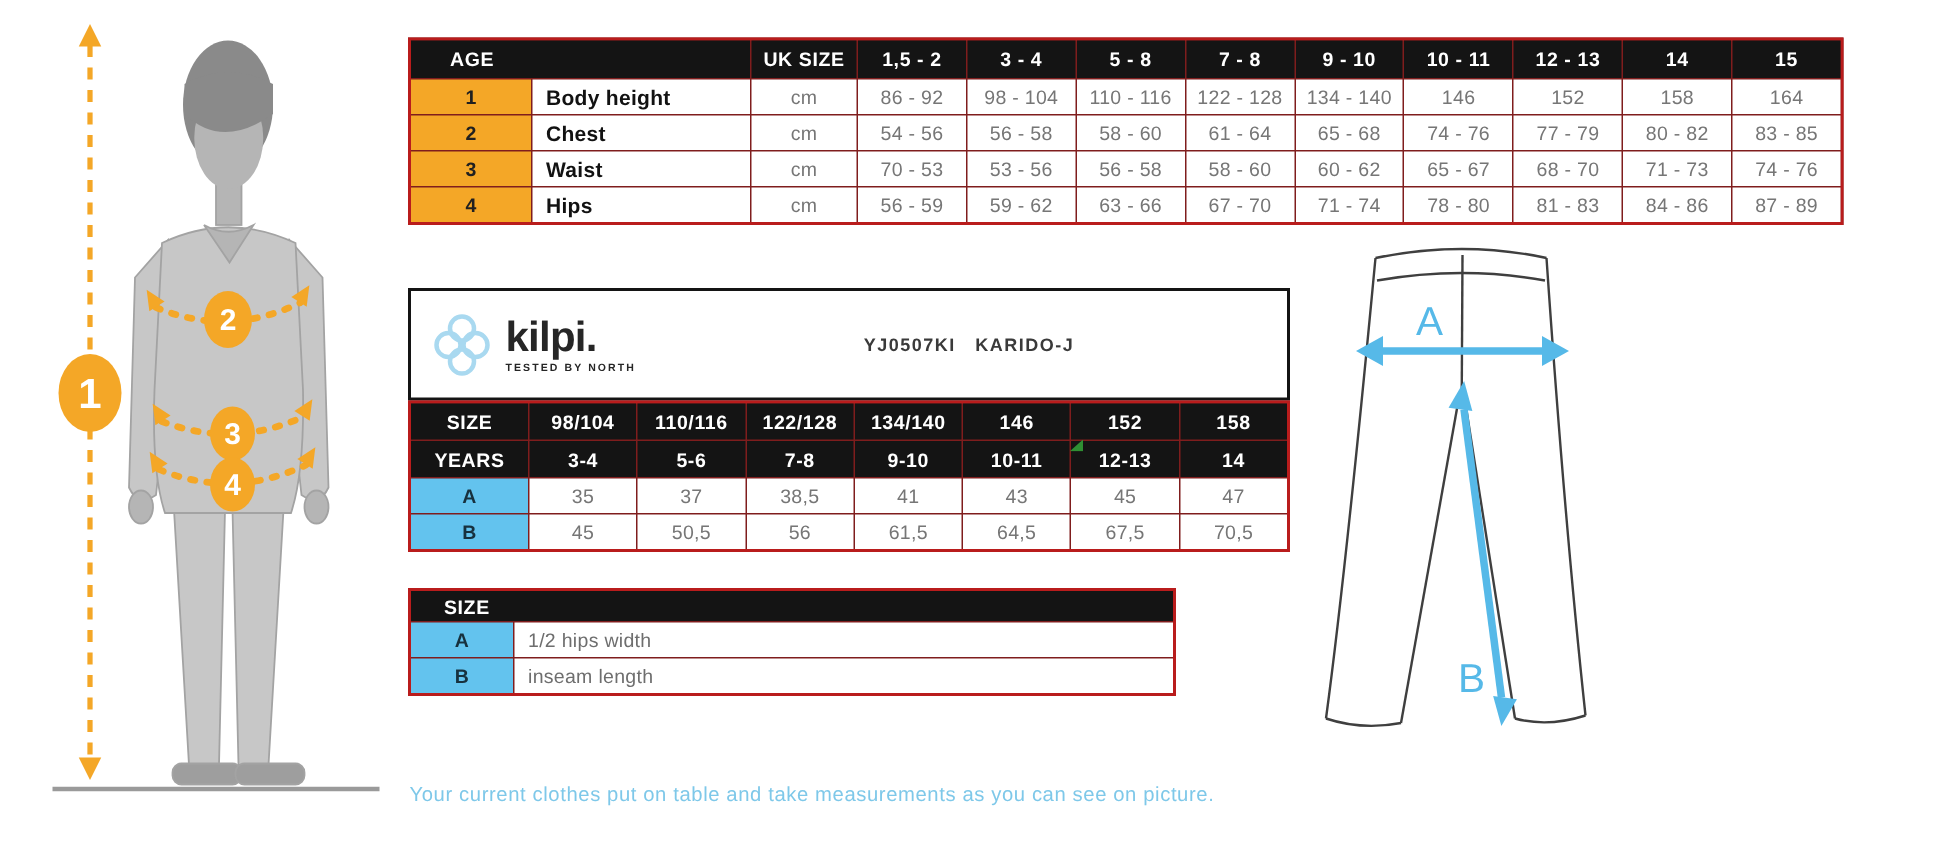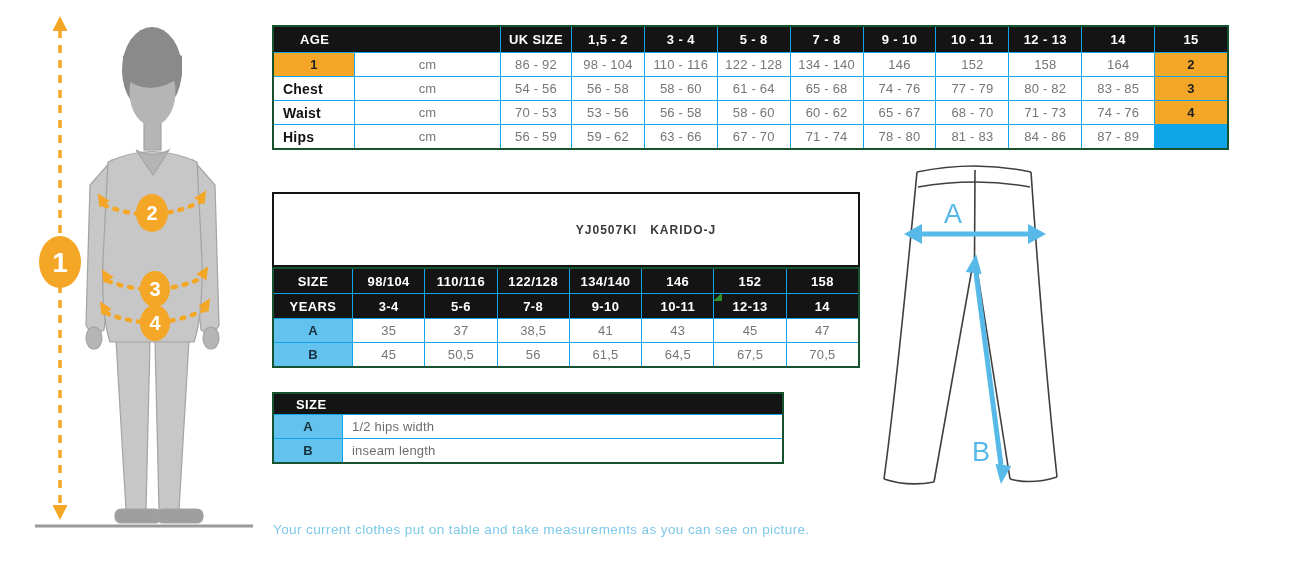--- a/index.html
+++ b/index.html
@@ -1,19 +1,19 @@
 <!DOCTYPE html>
 <html><head>
 <meta charset="utf-8">
 <style>
   html,body{margin:0;padding:0;background:#fff;}
   .canvas{position:relative;width:1291px;height:563px;background:#fff;overflow:hidden;
           font-family:"Liberation Sans",sans-serif;}
   
-  .grid{display:grid;position:absolute;background:#0ea5e9;gap:1px;border:2px solid #14532d;box-sizing:border-box;}
+  .grid{display:grid;position:absolute;background:#7f1d1d;gap:1px;border:2px solid #b91c1c;box-sizing:border-box;}
   .cell{display:flex;align-items:center;justify-content:center;background:#fff;
         font-size:13px;color:#767676;letter-spacing:.2px;white-space:nowrap;}
   .hd{background:#141414;color:#fff;font-weight:bold;font-size:13px;letter-spacing:.4px;}
   .num{background:#F4A727;color:#202020;font-weight:bold;}
   .lbl{justify-content:flex-start;padding-left:9px;color:#121212;font-weight:bold;font-size:14px;}
   .ab{background:#63C3EE;color:#17313e;font-weight:bold;}
   .desc{justify-content:flex-start;padding-left:9px;color:#6e6e6e;}
   #age-table{left:272px;top:25px;width:957px;
      grid-template-columns:80px 145px 70px repeat(9,1fr);
      grid-template-rows:25px 23px 23px 23px 23px;}
@@ -108,20 +108,21 @@
     <div class="cell hd">3 - 4</div>
     <div class="cell hd">5 - 8</div>
     <div class="cell hd">7 - 8</div>
     <div class="cell hd">9 - 10</div>
     <div class="cell hd">10 - 11</div>
     <div class="cell hd">12 - 13</div>
     <div class="cell hd">14</div>
     <div class="cell hd">15</div>
 
     <div class="cell num">1</div>
+    <div class="cell lbl">Body height</div>
     <div class="cell">cm</div>
     <div class="cell">86 - 92</div>
     <div class="cell">98 - 104</div>
     <div class="cell">110 - 116</div>
     <div class="cell">122 - 128</div>
     <div class="cell">134 - 140</div>
     <div class="cell">146</div>
     <div class="cell">152</div>
     <div class="cell">158</div>
     <div class="cell">164</div>
@@ -160,20 +161,34 @@
     <div class="cell">63 - 66</div>
     <div class="cell">67 - 70</div>
     <div class="cell">71 - 74</div>
     <div class="cell">78 - 80</div>
     <div class="cell">81 - 83</div>
     <div class="cell">84 - 86</div>
     <div class="cell">87 - 89</div>
   </div>
 
   <div id="brand-box">
+    <div class="brand-left">
+      <svg width="44" height="48" viewBox="0 0 44 48" fill="none">
+        <g stroke="#A9D9F0" stroke-width="3" fill="none">
+          <circle cx="13" cy="24" r="8"></circle>
+          <circle cx="31" cy="24" r="8"></circle>
+          <circle cx="22" cy="13" r="8"></circle>
+          <circle cx="22" cy="35" r="8"></circle>
+        </g>
+      </svg>
+      <div>
+        <div class="kilpi-name">kilpi.</div>
+        <div class="kilpi-tagline">TESTED BY NORTH</div>
+      </div>
+    </div>
     <div class="product-code">YJ0507KI   KARIDO-J</div>
   </div>
 
   <div id="size-table" class="grid">
     <div class="cell hd">SIZE</div>
     <div class="cell hd">98/104</div>
     <div class="cell hd">110/116</div>
     <div class="cell hd">122/128</div>
     <div class="cell hd">134/140</div>
     <div class="cell hd">146</div>

